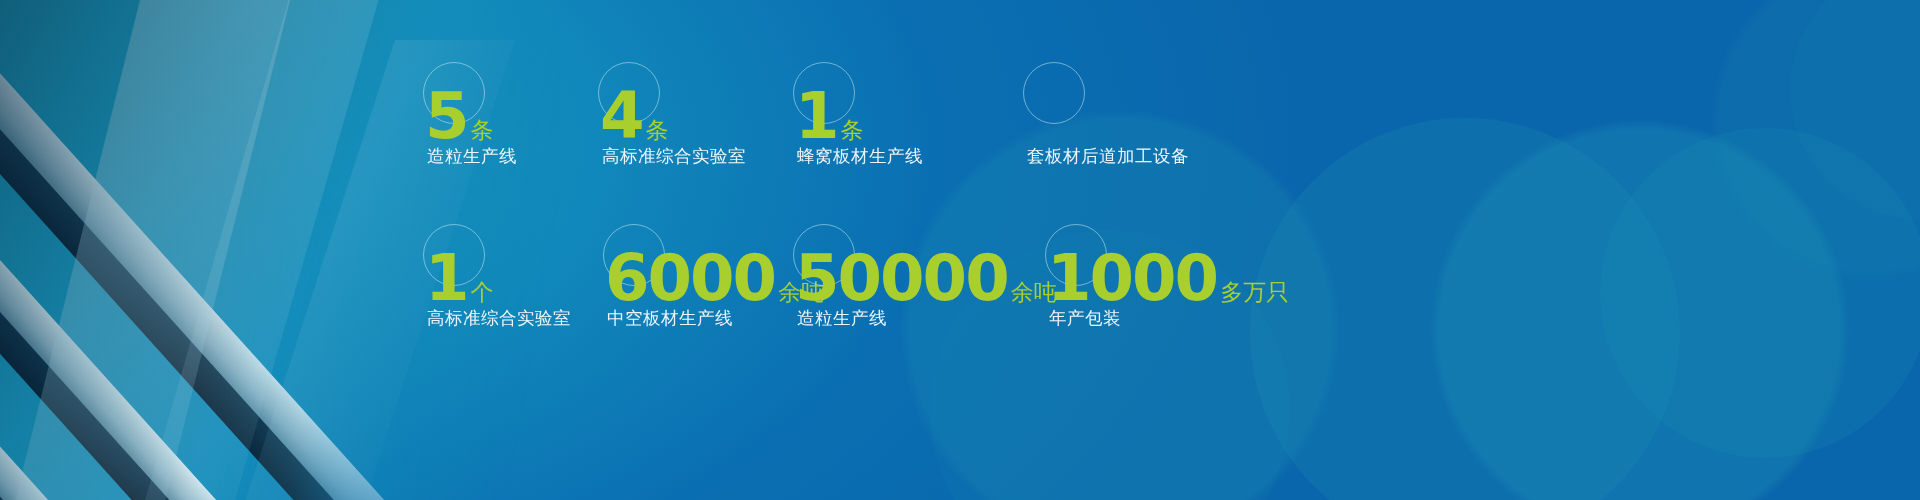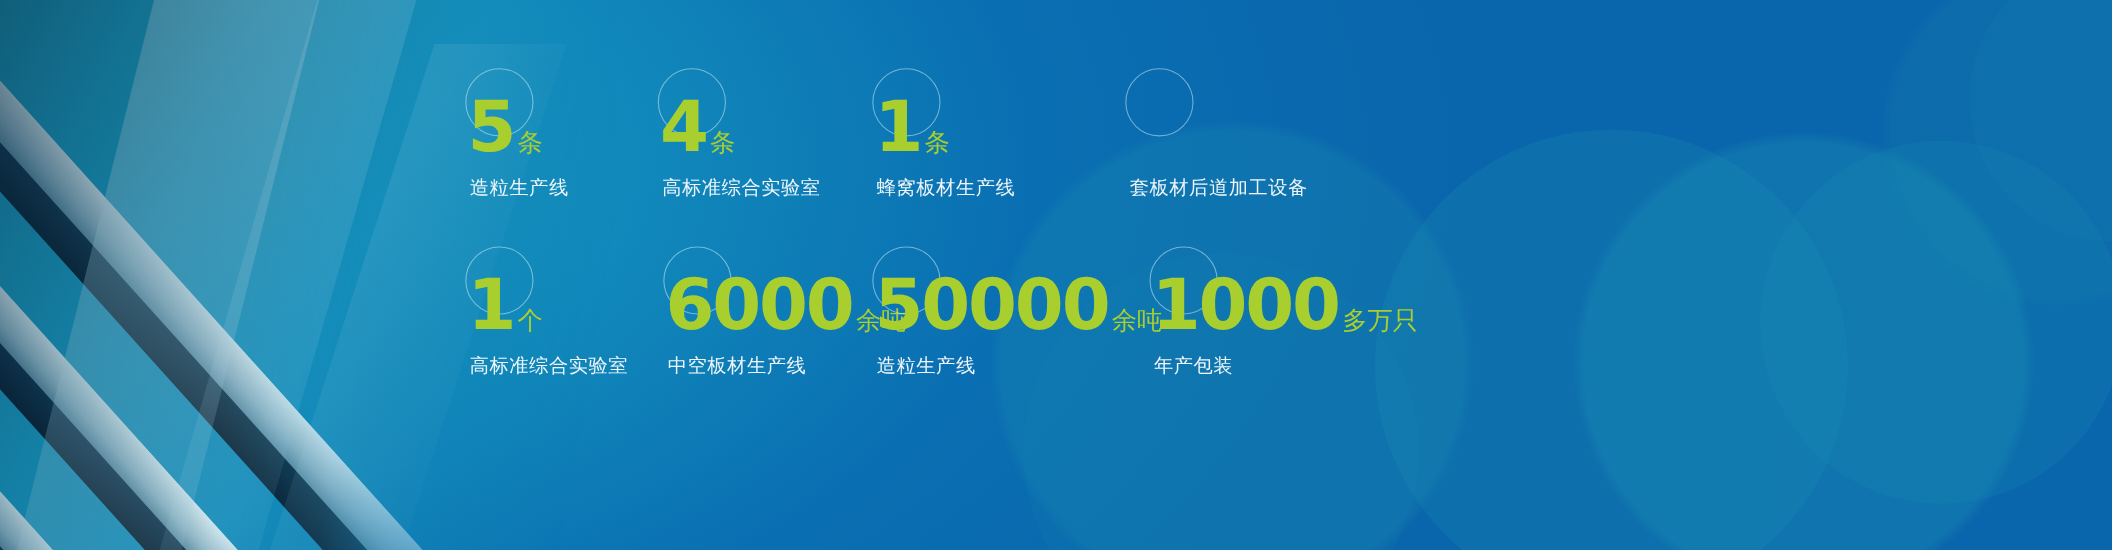--- a/index.html
+++ b/index.html
@@ -89,21 +89,21 @@
   }
   .unit{
     font-family:"DejaVu Sans","Liberation Sans",sans-serif;
     font-size:23px;
     line-height:23px;
     color:#a8cf2e;
     margin-left:3px;
     letter-spacing:0px;
   }
   .label{
-    position:absolute;left:2px;top:98px;
+    position:absolute;left:2px;top:84px;
     font-size:17.5px;
     line-height:20px;
     color:#eef6fb;
     white-space:nowrap;
     letter-spacing:0.5px;
   }
 
   
   .row1 .stat:nth-child(1){width:175px;}
   .row1 .stat:nth-child(2){width:195px;}

